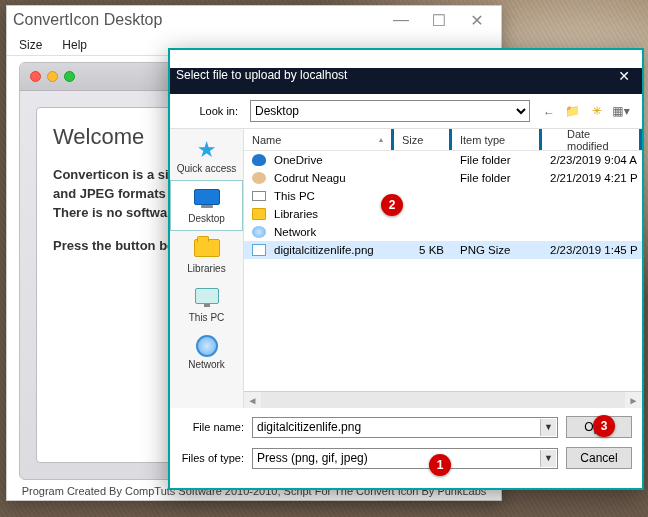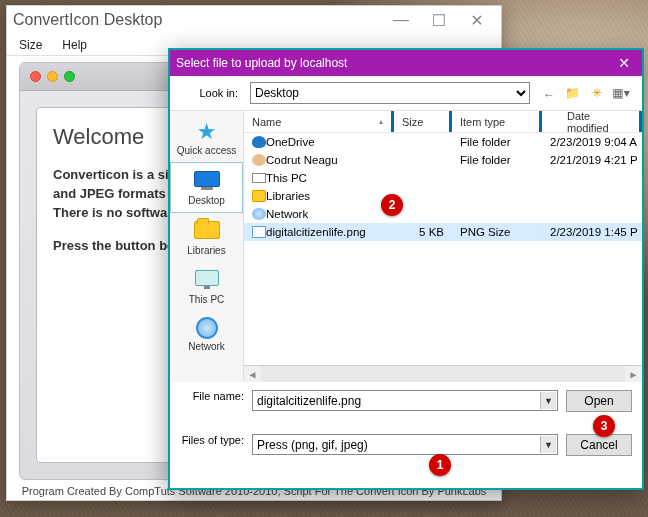--- a/index.html
+++ b/index.html
@@ -25,21 +25,21 @@
   .macdots i:nth-child(2){background:#febc2e;border:1px solid #d89a1a;}
   .macdots i:nth-child(3){background:#28c840;border:1px solid #1a9b2f;}
   .macbar { height:28px; background:linear-gradient(#d7d7db,#c9c9cd); border-bottom:1px solid #b5b5bb; border-radius:6px 6px 0 0; }
   .panel { position:absolute; left:16px; right:16px; top:44px; bottom:16px; background:#fff; border:1px solid #bcbcc2; border-radius:4px; padding:16px; }
   .panel h1 { margin:0 0 16px 0; font-weight:normal; font-size:22px; color:#444; }
   .panel p { margin:0 0 14px 0; font-size:13px; line-height:1.45; color:#333; font-weight:bold; }
   .footer { position:absolute; left:0; right:0; bottom:3px; text-align:center; font-size:11px; color:#444; }
 
   
   .dlg { position:absolute; left:168px; top:48px; width:476px; height:442px; background:#fff; border:2px solid #00a3a3; box-shadow:0 6px 24px rgba(0,0,0,0.4); display:flex; flex-direction:column; }
-  .dlg .thead { height:26px; background:#a21caf; color:#fff; display:flex; align-items:center; padding:0 6px; font-size:12px; }
+  .dlg .thead { height:26px; background:#0f172a; color:#fff; display:flex; padding:0 6px; font-size:12px;margin-top:18px; }
   .dlg .thead .t { flex:1; }
   .dlg .thead .x { width:24px; text-align:center; font-size:14px; cursor:pointer; }
   .dlg .toolbar { height:34px; display:flex; align-items:center; padding:0 8px 0 0; gap:6px; }
   .dlg .toolbar .lookin { width:74px; text-align:right; padding-right:6px; font-size:11px; }
   .dlg .toolbar select { flex:1; height:22px; font-size:12px; border:1px solid #888; background:#fff; }
   .tbicons { display:flex; gap:6px; align-items:center; padding:0 4px; }
   .tbicons span { width:18px; height:18px; display:inline-flex; align-items:center; justify-content:center; color:#666; }
 
   .midrow { flex:1; display:flex; min-height:0; }
   .places { width:74px; background:#f6f6f6; border-right:1px solid #e0e0e0; display:flex; flex-direction:column; align-items:center; padding:4px 0; border-top:1px solid #e0e0e0; }
@@ -56,34 +56,34 @@
   .pi-globe { width:22px; height:22px; border:2px solid #3a8dd8; border-radius:50%; margin:0 auto; position:relative; background:radial-gradient(circle,#cce6ff,#6bb2ec);}
 
   .filearea { flex:1; display:flex; flex-direction:column; border-top:1px solid #e0e0e0; min-width:0; }
   .cols { display:flex; height:22px; border-bottom:1px solid #e5e5e5; font-size:11px; color:#333; user-select:none; }
   .cols > div { padding:4px 8px; border-right:3px solid #0369a1; display:flex; align-items:center; gap:4px;}
   .cols .c-name{flex:0 0 150px;} .cols .c-size{flex:0 0 58px;} .cols .c-type{flex:0 0 90px;} .cols .c-date{flex:1;margin-left:17px;}
   .rows { flex:1; overflow:hidden; font-size:11.5px; position:relative;}
   .row { display:flex; height:18px; align-items:center; }
   .row.sel { background:#d6ebff; }
   .row > div { padding:0 8px; overflow:hidden; white-space:nowrap; }
-  .row .c-name{flex:0 0 150px; display:flex; align-items:center; gap:0;} .row .c-size{flex:0 0 58px; text-align:right;} .row .c-type{flex:0 0 90px;} .row .c-date{flex:1;}
+  .row .c-name{flex:0 0 150px; display:flex; align-items:center; gap:8px;} .row .c-size{flex:0 0 58px; text-align:right;} .row .c-type{flex:0 0 90px;} .row .c-date{flex:1;}
   .ficon { width:14px; height:12px; display:inline-block; flex:none;}
   .ico-cloud{background:#2277cc;border-radius:50% 50% 40% 40%;}
   .ico-user{background:#e8c090;border-radius:50%;}
   .ico-pc{width:14px;height:10px;border:1px solid #888;background:#fff;}
   .ico-folder{background:#ffca28;border:1px solid #d8a400;border-radius:1px;}
   .ico-net{background:radial-gradient(circle,#cce6ff,#6bb2ec);border-radius:50%;}
   .ico-img{background:#fff;border:1px solid #5aa5da;}
   .scroll { height:17px; background:#f0f0f0; border-top:1px solid #d0d0d0; display:flex; align-items:center;}
   .scroll .arr{width:17px;text-align:center;color:#888;font-size:10px;}
   .scroll .track{flex:1;background:#e8e8e8;height:100%;}
 
   .dlg .bottom { padding:8px 10px 10px 0; }
-  .formrow { display:flex; align-items:flex-start; margin-bottom:22px; gap:8px; }
+  .formrow { display:flex; align-items:center; margin-bottom:9px; gap:8px; }
   .formrow label{ width:74px; text-align:right; font-size:11px;}
   .combo { flex:1; height:21px; border:1px solid #888; display:flex; align-items:center; padding:0 4px; font-size:12px; position:relative; background:#fff;}
   .combo .dd { position:absolute; right:1px; top:1px; bottom:1px; width:16px; background:#e8e8e8; border-left:1px solid #bbb; display:flex; align-items:center; justify-content:center; font-size:9px; color:#333;}
   .dbtn { width:66px; height:22px; background:#e1e1e1; border:1px solid #999; font-size:12px; display:flex; align-items:center; justify-content:center;}
 
   .badge { position:absolute; width:22px; height:22px; background:#d20000; color:#fff; border-radius:50%; display:flex; align-items:center; justify-content:center; font-size:12px; font-weight:bold; box-shadow:0 1px 3px rgba(0,0,0,0.4); z-index:50;}
   .sortarr{font-size:8px;color:#888;margin-left:auto;}
 </style>
 </head>
 <body>

